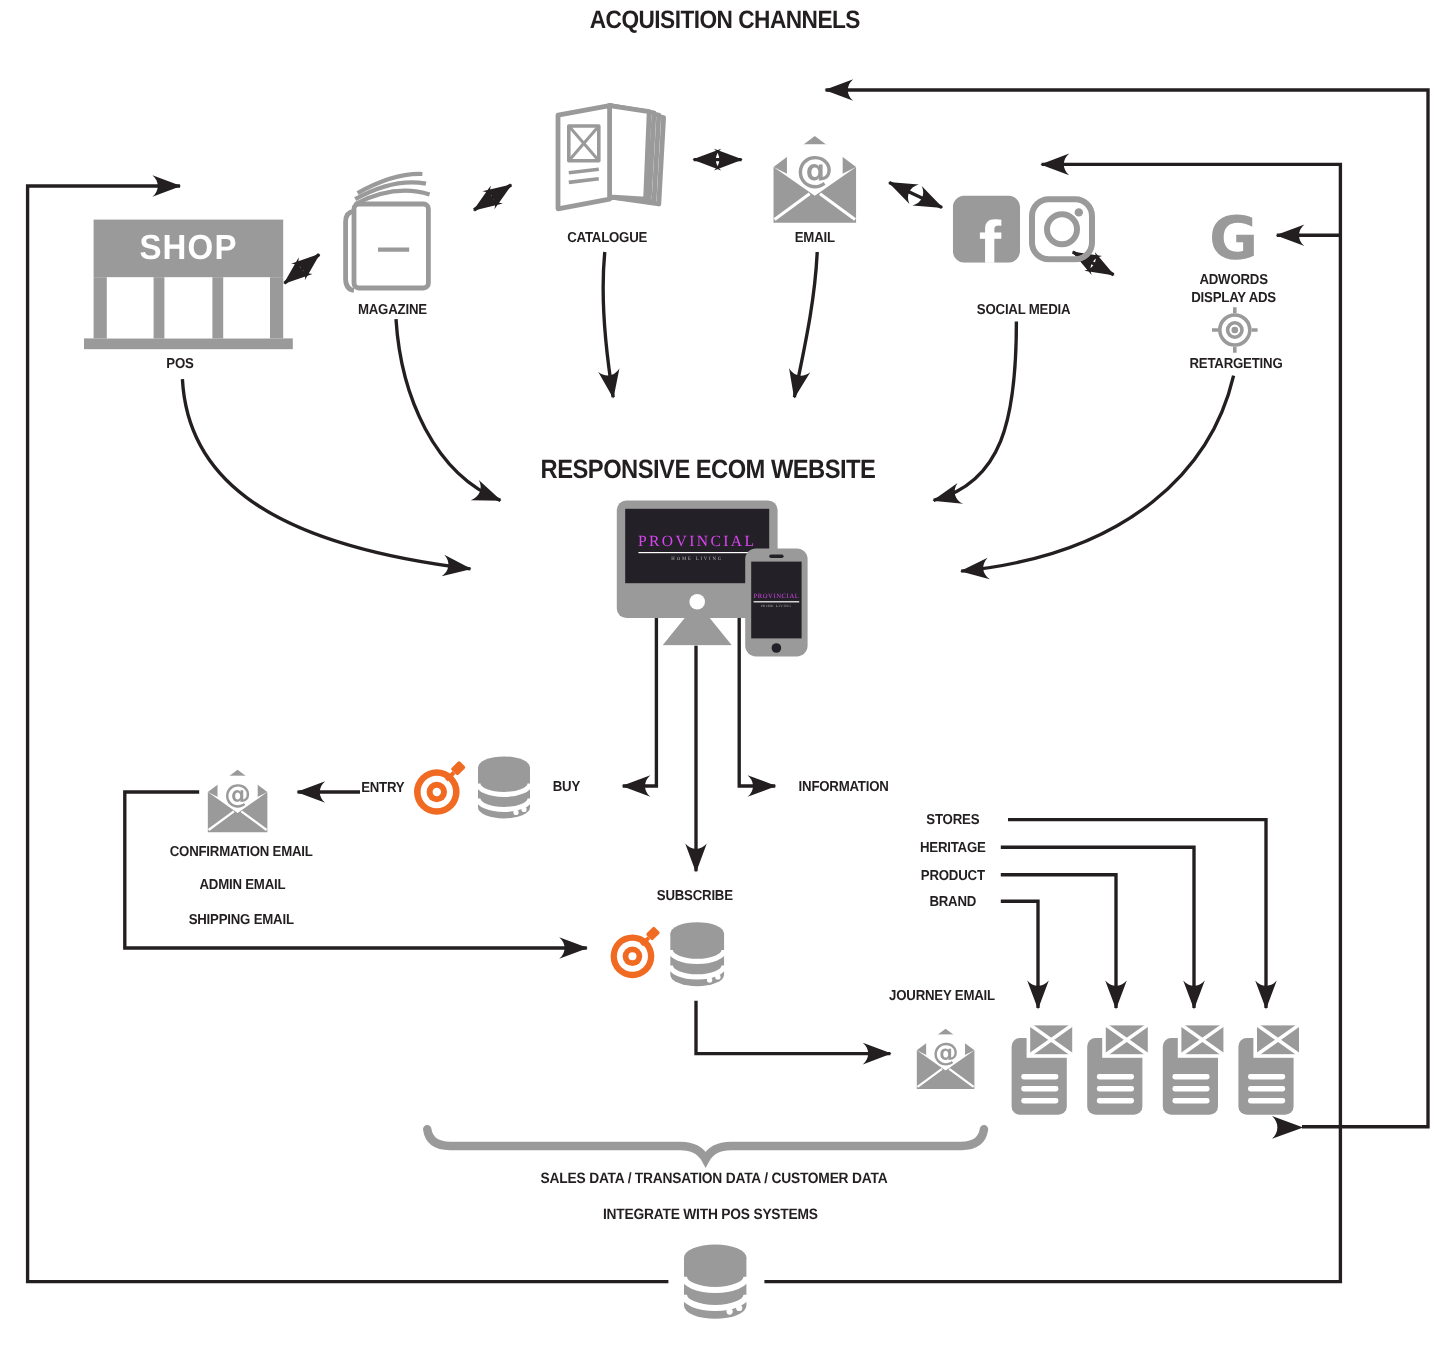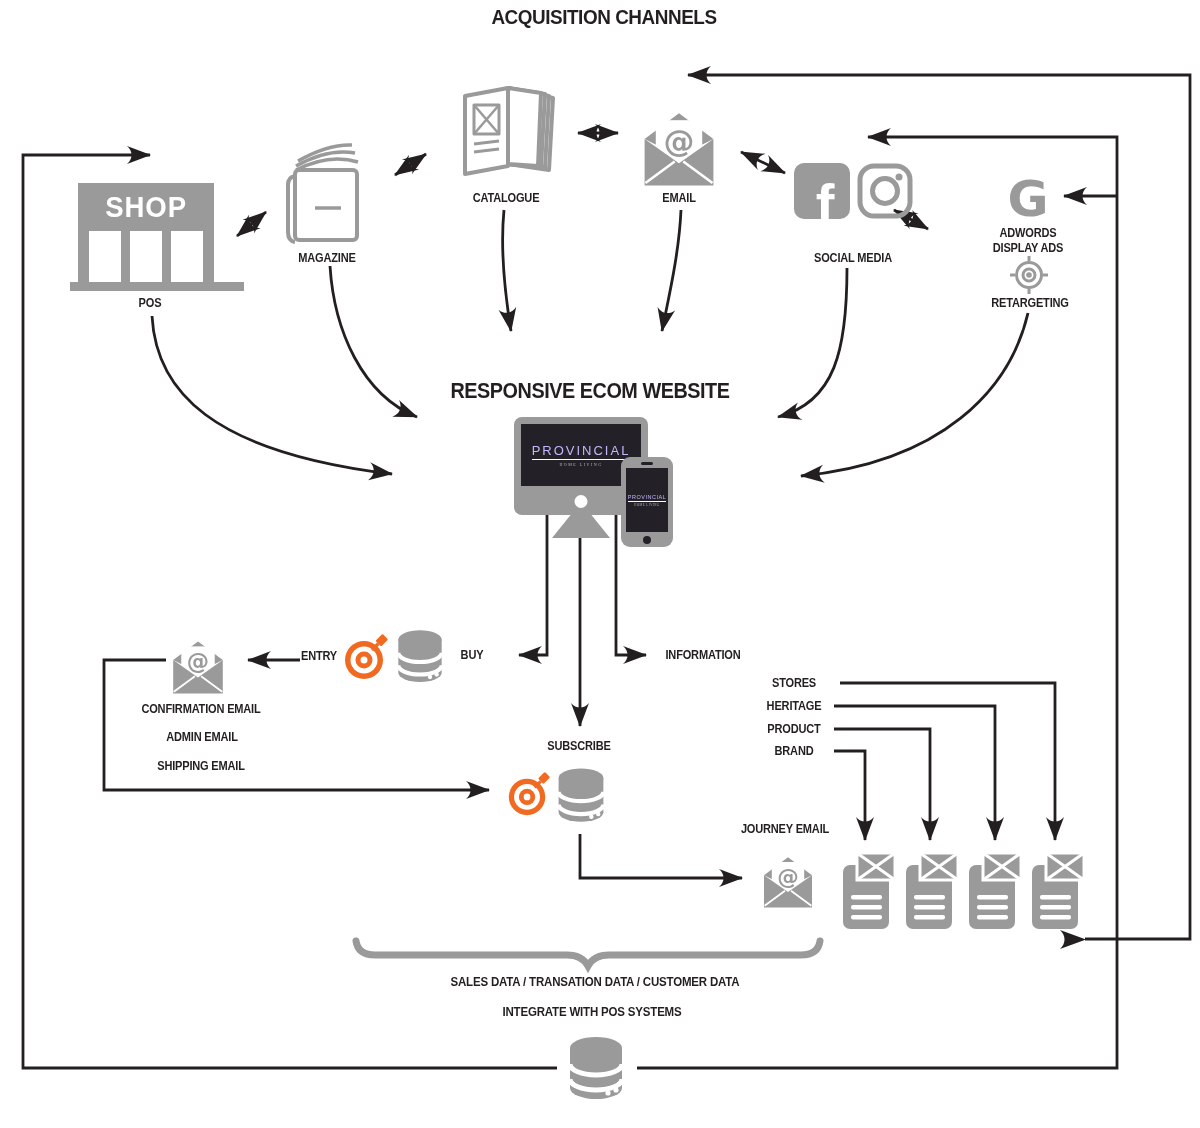--- a/index.html
+++ b/index.html
@@ -5,32 +5,32 @@
   html,body{margin:0;padding:0;background:#fff;}
   #canvas{position:relative;width:1200px;height:1128px;background:#fff;overflow:hidden;
           font-family:"Liberation Sans",sans-serif;color:#231f20;}
   #wires{position:absolute;left:0;top:0;z-index:1;}
   .lbl{position:absolute;z-index:2;font-weight:bold;font-size:12px;letter-spacing:-0.2px;
        white-space:nowrap;transform:translateX(-50%) scaleX(0.92);color:#231f20;}
   .h1{font-size:21px;letter-spacing:-0.5px;transform:translateX(-50%) scaleX(0.9);}
   .h2{font-size:22px;letter-spacing:-0.5px;transform:translateX(-50%) scaleX(0.9);}
   .icon{position:absolute;z-index:2;}
   
-  .shop{position:absolute;left:78px;top:183px;width:136px;z-index:2;}
+  .shop{position:absolute;left:78px;top:183px;width:158px;z-index:2;}
   .shop-awning{height:48px;background:#9a9a9a;display:flex;align-items:center;justify-content:center;}
   .shop-sign{color:#fff;font-weight:bold;font-size:29px;letter-spacing:1px;transform:scaleX(0.95);}
   .shop-body{height:51px;background:#9a9a9a;display:flex;gap:9px;padding:0 11px;}
   .shop-window{flex:1;background:#fff;}
   .shop-base{height:9px;background:#9a9a9a;width:174px;margin-left:-8px;}
   
   .monitor{position:absolute;left:514px;top:417px;width:134px;height:98px;background:#9a9a9a;
            border-radius:8px;z-index:3;}
   .monitor-screen{position:absolute;left:7px;top:7px;right:7px;height:62px;background:#232127;
                   display:flex;flex-direction:column;align-items:center;justify-content:center;}
-  .brand{font-family:Liberation Sans, sans-serif;color:#c4b5fd;font-size:13px;letter-spacing:2px;
+  .brand{font-family:Liberation Serif, serif;color:#d946ef;font-size:13px;letter-spacing:2px;
          border-bottom:1px solid #fff;padding-bottom:1px;white-space:nowrap;}
   .brand-sub{font-family:"Liberation Serif",serif;color:#b9b9b9;font-size:4px;letter-spacing:1.5px;
              margin-top:2px;white-space:nowrap;}
   .monitor-dot{position:absolute;left:50%;bottom:7px;width:13px;height:13px;border-radius:50%;
                background:#fff;transform:translateX(-50%);}
   .monitor-stand{position:absolute;left:552px;top:515px;width:58px;height:23px;background:#9a9a9a;
                  clip-path:polygon(32% 0,68% 0,100% 100%,0% 100%);z-index:3;}
   .phone{position:absolute;left:621px;top:457px;width:52px;height:90px;background:#9a9a9a;
          border-radius:9px;z-index:4;}
   .phone-screen{position:absolute;left:5px;top:11px;right:5px;bottom:15px;background:#232127;

